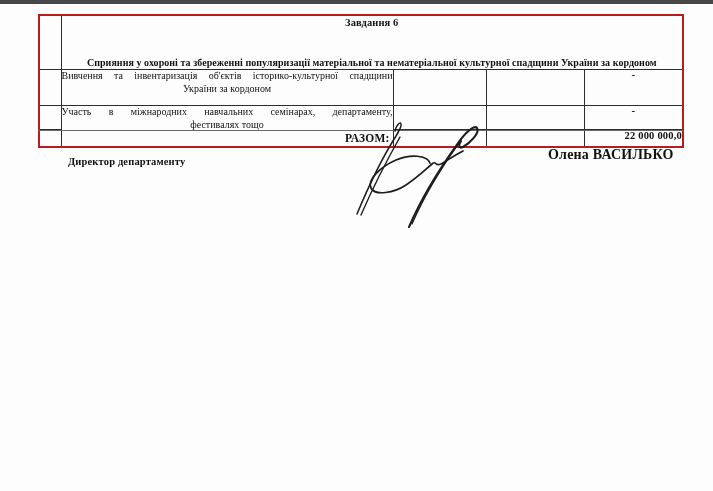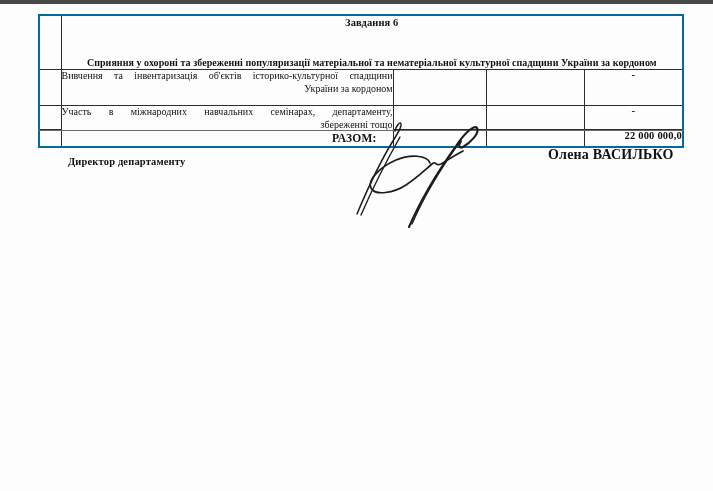--- a/index.html
+++ b/index.html
@@ -16,21 +16,21 @@
     position: absolute; left: 0; top: 0;
     width: 713px; height: 4px;
     background: #474747;
   }
 
   table.budget {
     position: absolute; left: 38px; top: 14px;
     width: 644px;
     border-collapse: collapse;
     table-layout: fixed;
-    border: 2px solid #0369a1;
+    border: 2px solid #b91c1c;
   }
   table.budget td {
     border: 1px solid #2d2d2d;
     padding: 0;
     vertical-align: top;
     overflow: visible;
   }
   col.c0 { width: 22px; }
   col.c1 { width: 332px; }
   col.c2 { width: 93px; }
@@ -41,29 +41,29 @@
   tr.row1     td { height: 35px; }
   tr.row2     td { height: 23px; }
   tr.totalrow td { height: 16px; }
 
   td.hdr-cell { text-align: center; padding-top: 2px; }
   .hdr-line1 { font-weight: bold; font-size: 10.5px; line-height: 13px; letter-spacing: .1px; }
   .hdr-line2 { font-weight: bold; font-size: 10px;  line-height: 13px; white-space: nowrap; letter-spacing: .05px; margin-top: 27px; }
 
   td.main-cell { padding: 4px 5px 0 6px; font-size: 10px; line-height: 12.5px; position: relative; }
   .just-line { text-align: justify; text-align-last: justify; white-space: normal; }
-  .plain-line { text-align: right; }
+  .plain-line { text-align: center; }
 
   td.dash-cell {
     text-align: center; vertical-align: top;
     font-weight: bold; font-size: 11px; line-height: 9px; padding-top: 2px;
   }
 
   .razom-label {
-    position: absolute; right: 16px; bottom: 2px;
+    position: absolute; right: 3px; bottom: 2px;
     font-weight: bold; font-size: 11.5px; letter-spacing: .2px;
   }
   td.total-cell {
     text-align: right; vertical-align: middle;
     font-weight: bold; font-size: 10.5px; letter-spacing: .2px;
   }
 
   .table-underline {
     position: absolute; left: 38px; top: 130px;
     width: 645px; height: 1px; background: #6a6a6a;
@@ -113,21 +113,21 @@
         </td>
         <td></td>
         <td></td>
         <td class="dash-cell">-</td>
       </tr>
 
       <tr class="row2">
         <td></td>
         <td class="main-cell" rowspan="2">
           <div class="just-line">Участь  в  міжнародних  навчальних  семінарах,  департаменту,</div>
-          <div class="plain-line">збереженні тощо</div>
+          <div class="plain-line">фестивалях тощо</div>
           <div class="razom-label">РАЗОМ:</div>
         </td>
         <td></td>
         <td></td>
         <td class="dash-cell">-</td>
       </tr>
 
       <tr class="totalrow">
         <td></td>
         <td></td>

